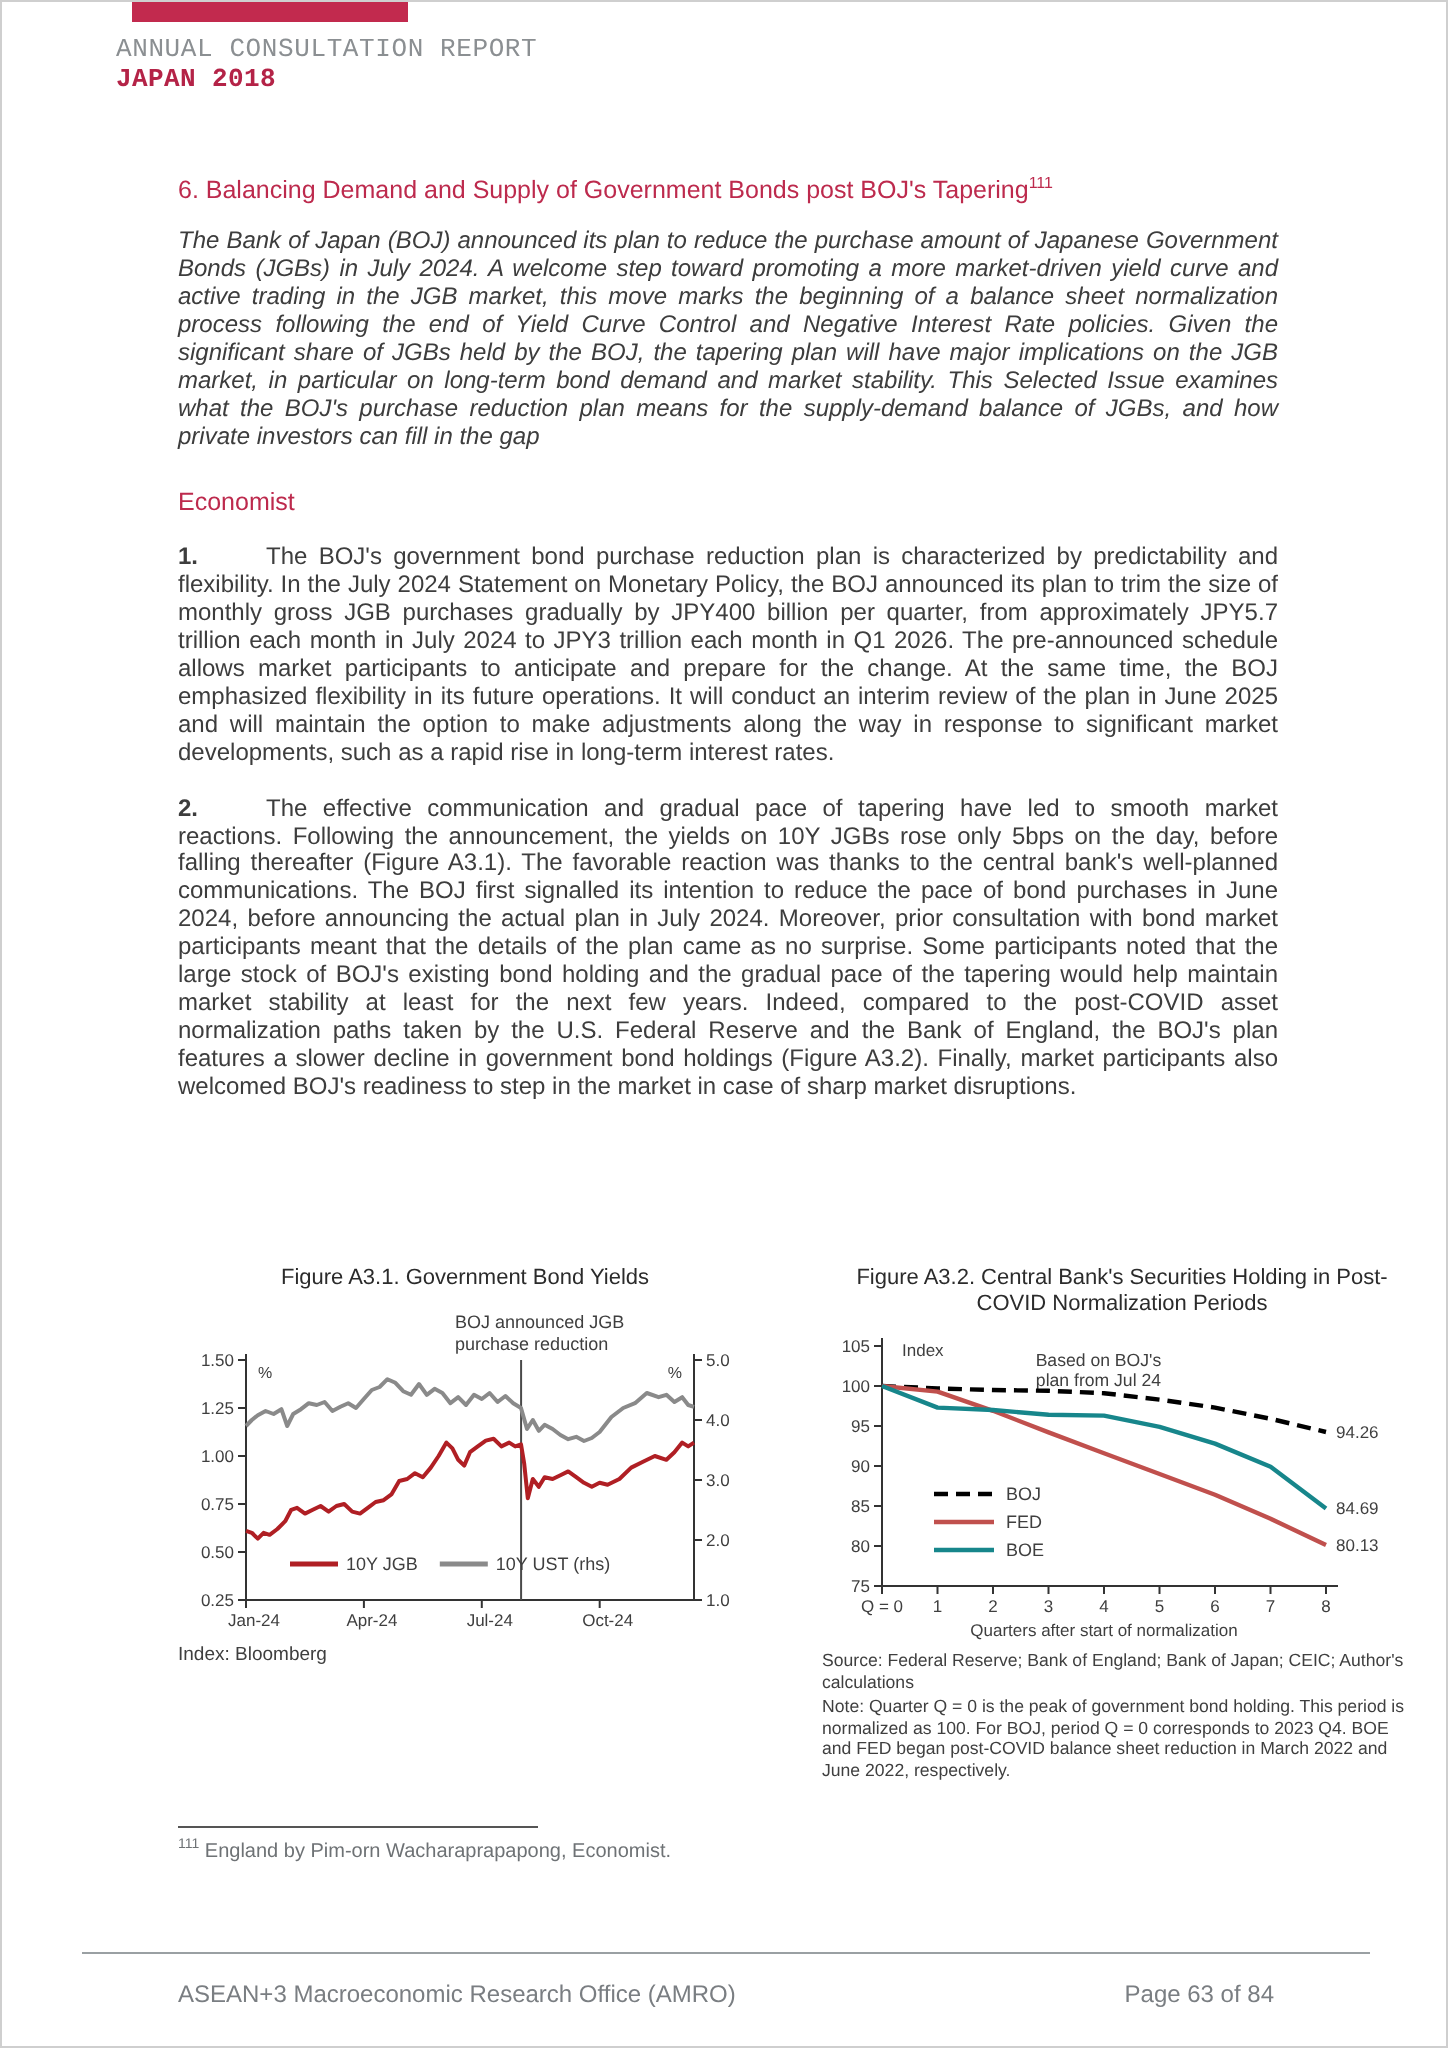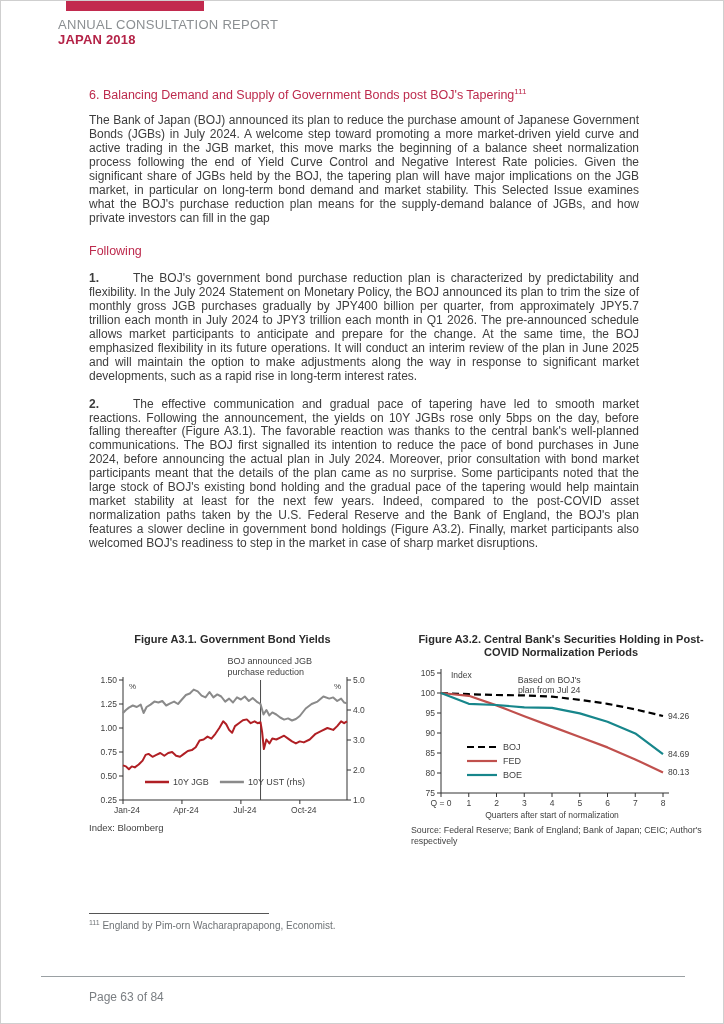--- a/index.html
+++ b/index.html
@@ -3,38 +3,38 @@
 <meta charset="utf-8">
 <style>
   * { margin:0; padding:0; box-sizing:border-box; }
   html,body { background:#ffffff; }
   body {
     width:724px; height:1024px; position:relative;
     font-family:"Liberation Sans", sans-serif;
     color:#3d3d3d; overflow:hidden;
     border:1px solid #cfcfcf;
   }
-  .header { position:absolute; left:57px; top:0; }
+  .header { position:absolute; left:57px; top:0;font-family:Liberation Mono, monospace; }
   .header-bar { margin-left:8px; width:138px; height:10px; background:#c22a4e; }
   .header-line1 { margin-top:6px; font-size:13px; color:#8b8f92; letter-spacing:.3px; }
   .header-line2 { font-size:13px; font-weight:bold; color:#b42347; letter-spacing:.2px; }
 
   .content { position:absolute; left:88px; top:86px; width:550px; }
   .section-title { font-size:12.5px; color:#bd2a4d; font-weight:normal; }
   .section-title sup { font-size:8px; }
-  .abstract { margin-top:12px; font-size:12px; line-height:1.16; text-align:justify; }
+  .abstract { margin-top:12px; font-style:italic; font-size:12px; line-height:1.16; text-align:justify; }
   .bg-heading { margin-top:19px; font-size:12.5px; color:#bd2a4d; font-weight:normal; }
   .para { margin-top:14px; font-size:12px; line-height:1.16; text-align:justify; }
   .para .pnum { display:inline-block; width:44px; font-weight:bold; }
   .para .lead { font-weight:normal; }
 
   .figures { position:absolute; left:88px; top:632px; width:598px; display:flex; gap:11px; }
   .figcol-left { width:287px; }
   .figcol-right { width:300px;margin-left:24px; }
-  .fig-title { font-size:11px; font-weight:bold; color:#2b2b2b; text-align:center; line-height:1.2; }
+  .fig-title { font-size:11px; font-weight:normal; color:#2b2b2b; text-align:center; line-height:1.2; }
   .fig-title-left { padding:0 12px; margin-bottom:8px; }
   .fig-title-right { padding:0 4px; margin-bottom:2px; }
   svg.chart { display:block; }
   .fig-source { font-size:9.5px; color:#3f3f3f; margin-top:6px; }
   .fig-source-right { font-size:8.8px; line-height:1.22; margin-top:4px; }
   .fig-note { font-size:8.8px; line-height:1.22; color:#3f3f3f; margin-top:1px; }
 
   .footnote-block { position:absolute; left:88px; top:912px; width:550px; }
   .footnote-rule { width:180px; border-top:1px solid #555; }
   .footnote-text { margin-top:5px; font-size:10px; color:#6e7275; }
@@ -49,21 +49,21 @@
 
 <div class="header">
   <div class="header-bar"></div>
   <div class="header-line1">ANNUAL CONSULTATION REPORT</div>
   <div class="header-line2">JAPAN 2018</div>
 </div>
 
 <div class="content">
   <h1 class="section-title"><span>6. Balancing Demand and Supply of Government Bonds post BOJ's Tapering</span><sup>111</sup></h1>
   <p class="abstract">The Bank of Japan (BOJ) announced its plan to reduce the purchase amount of Japanese Government Bonds (JGBs) in July 2024. A welcome step toward promoting a more market-driven yield curve and active trading in the JGB market, this move marks the beginning of a balance sheet normalization process following the end of Yield Curve Control and Negative Interest Rate policies. Given the significant share of JGBs held by the BOJ, the tapering plan will have major implications on the JGB market, in particular on long-term bond demand and market stability. This Selected Issue examines what the BOJ's purchase reduction plan means for the supply-demand balance of JGBs, and how private investors can fill in the gap</p>
-  <h2 class="bg-heading">Following</h2>
+  <h2 class="bg-heading">Economist</h2>
   <p class="para"><span class="pnum">1.</span><span class="lead">The BOJ's government bond purchase reduction plan is characterized by predictability and flexibility.</span><span> In the July 2024 Statement on Monetary Policy, the BOJ announced its plan to trim the size of monthly gross JGB purchases gradually by JPY400 billion per quarter, from approximately JPY5.7 trillion each month in July 2024 to JPY3 trillion each month in Q1 2026. The pre-announced schedule allows market participants to anticipate and prepare for the change. At the same time, the BOJ emphasized flexibility in its future operations. It will conduct an interim review of the plan in June 2025 and will maintain the option to make adjustments along the way in response to significant market developments, such as a rapid rise in long-term interest rates.</span></p>
   <p class="para"><span class="pnum">2.</span><span class="lead">The effective communication and gradual pace of tapering have led to smooth market reactions.</span><span> Following the announcement, the yields on 10Y JGBs rose only 5bps on the day, before falling thereafter (Figure A3.1). The favorable reaction was thanks to the central bank's well-planned communications. The BOJ first signalled its intention to reduce the pace of bond purchases in June 2024, before announcing the actual plan in July 2024. Moreover, prior consultation with bond market participants meant that the details of the plan came as no surprise. Some participants noted that the large stock of BOJ's existing bond holding and the gradual pace of the tapering would help maintain market stability at least for the next few years. Indeed, compared to the post-COVID asset normalization paths taken by the U.S. Federal Reserve and the Bank of England, the BOJ's plan features a slower decline in government bond holdings (Figure A3.2). Finally, market participants also welcomed BOJ's readiness to step in the market in case of sharp market disruptions.</span></p>
 </div>
 
 <div class="figures">
   <div class="figcol-left">
     <div class="fig-title fig-title-left">Figure A3.1. Government Bond Yields</div>
     <svg class="chart" id="chart1" width="287" height="162" viewBox="0 0 287 162">
         <line x1="34" y1="23" x2="34" y2="146" stroke="#333" stroke-width="1"></line>
         <line x1="258" y1="23" x2="258" y2="146" stroke="#333" stroke-width="1"></line>
@@ -159,27 +159,29 @@
         <text x="257" y="114.48000000000002" font-size="8.5" fill="#3f3f3f" text-anchor="start" font-family="Liberation Sans, sans-serif" font-weight="normal">80.13</text>
         <polyline points="30.0,32.0 57.8,42.8 85.5,44.0 113.3,46.4 141.0,46.8 168.8,52.4 196.5,60.8 224.3,72.4 252.0,93.2" fill="none" stroke="#17868b" stroke-width="2.2" stroke-linejoin="round"></polyline>
         <text x="257" y="96.24000000000001" font-size="8.5" fill="#3f3f3f" text-anchor="start" font-family="Liberation Sans, sans-serif" font-weight="normal">84.69</text>
         <line x1="56" y1="86" x2="86" y2="86" stroke="#000000" stroke-width="2.2" stroke-dasharray="7,4"></line>
         <text x="92" y="89" font-size="9" fill="#3f3f3f" text-anchor="start" font-family="Liberation Sans, sans-serif" font-weight="normal">BOJ</text>
         <line x1="56" y1="100" x2="86" y2="100" stroke="#c0504d" stroke-width="2.2"></line>
         <text x="92" y="103" font-size="9" fill="#3f3f3f" text-anchor="start" font-family="Liberation Sans, sans-serif" font-weight="normal">FED</text>
         <line x1="56" y1="114" x2="86" y2="114" stroke="#17868b" stroke-width="2.2"></line>
         <text x="92" y="117" font-size="9" fill="#3f3f3f" text-anchor="start" font-family="Liberation Sans, sans-serif" font-weight="normal">BOE</text>
       </svg>
-    <div class="fig-source fig-source-right">Source: Federal Reserve; Bank of England; Bank of Japan; CEIC; Author's respectively</div>
+    <div class="fig-source fig-source-right">Source: Federal Reserve; Bank of England; Bank of Japan; CEIC; Author's calculations</div>
+    <div class="fig-note">Note: Quarter Q = 0 is the peak of government bond holding. This period is normalized as 100. For BOJ, period Q = 0 corresponds to 2023 Q4. BOE and FED began post-COVID balance sheet reduction in March 2022 and June 2022, respectively.</div>
   </div>
 </div>
 
 <div class="footnote-block">
   <div class="footnote-rule"></div>
   <div class="footnote-text"><sup>111</sup><span> England by Pim-orn Wacharaprapapong, Economist.</span></div>
 </div>
 
 <div class="footer">
   <div class="footer-rule"></div>
   <div class="footer-row">
+    <span>ASEAN+3 Macroeconomic Research Office (AMRO)</span>
     <span>Page 63 of 84</span>
   </div>
 </div>
 
 </body></html>

